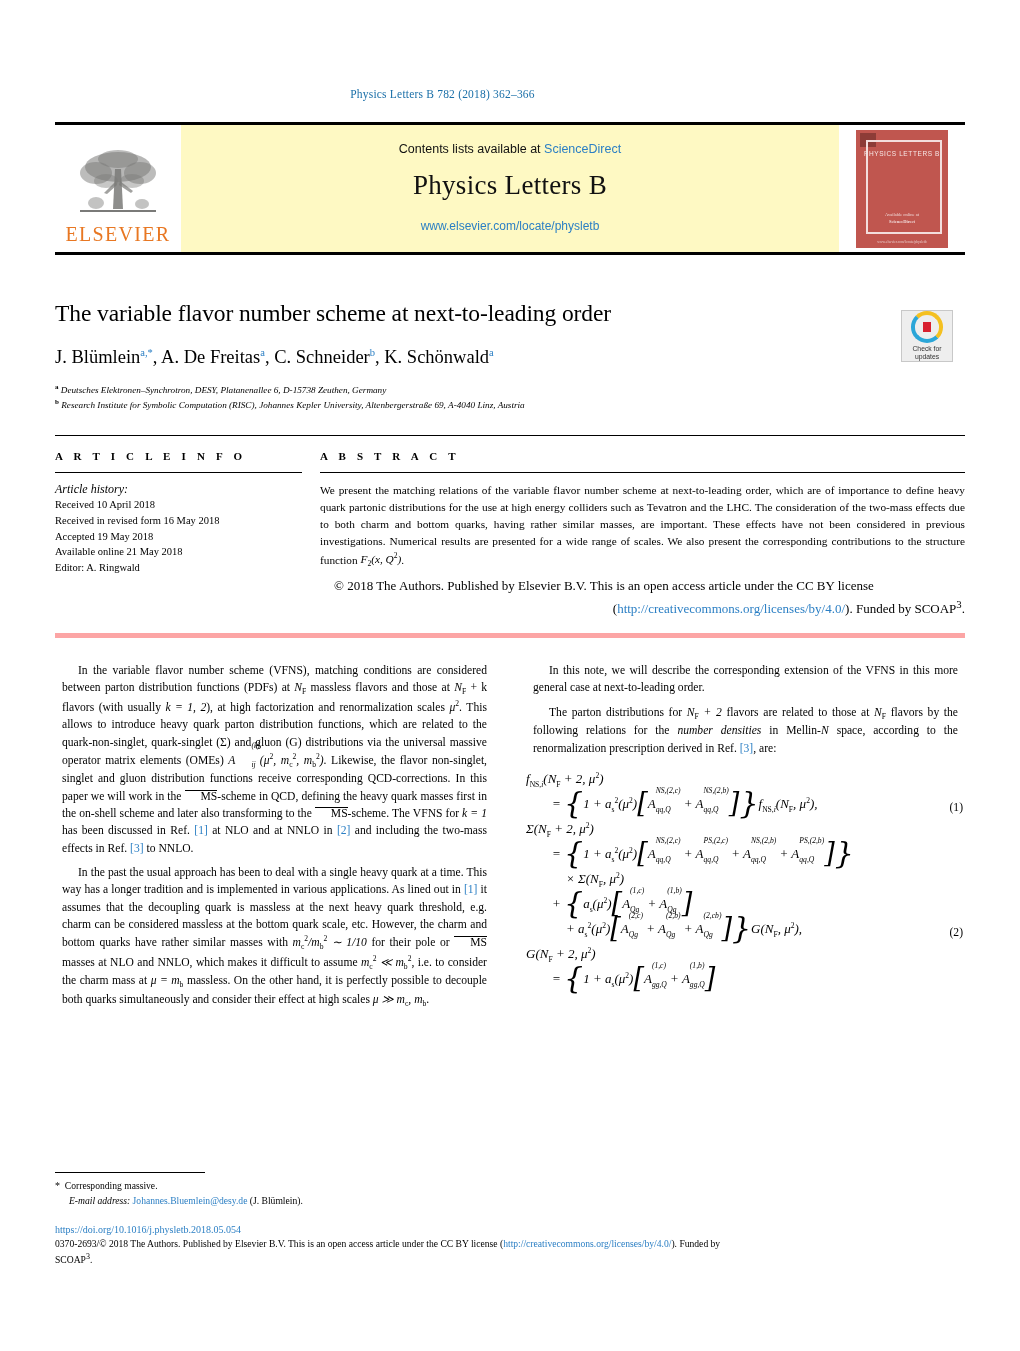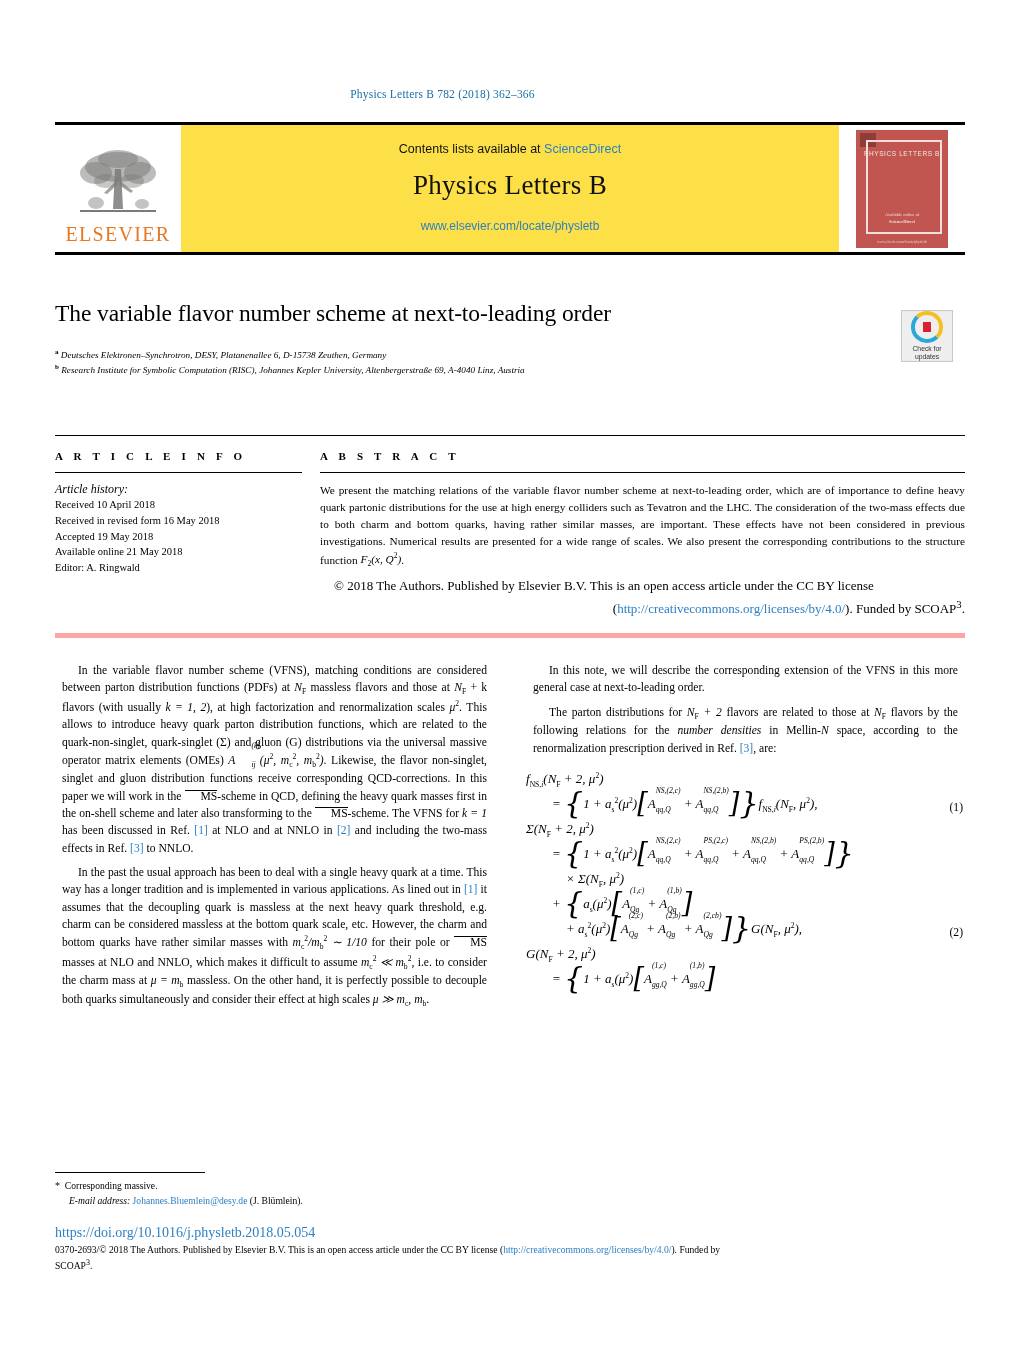--- a/index.html
+++ b/index.html
@@ -61,21 +61,21 @@
   }
   .elsevier-word {
     font-family: "Liberation Serif", serif;
     font-size: 20px;
     letter-spacing: 1.3px;
     color: #E87722;
     margin-top: 2px;
   }
   .center-box {
     flex: 1 1 auto;
-    background: #fde047;
+    background: #fef9c3;
     display: flex;
     flex-direction: column;
     align-items: center;
     justify-content: center;
     text-align: center;
     padding: 6px 0 8px 0;
     box-sizing: border-box;
   }
   .contents-line {
     font-family: "Liberation Sans", sans-serif;
@@ -324,21 +324,21 @@
   .footnotes .star { font-size: 10px; }
   .fn-indent { padding-left: 14px; }
   .footer {
     position: absolute;
     left: 55px;
     top: 1222px;
     width: 910px;
     font-size: 9.6px;
     line-height: 1.5;
   }
-  .footer .doi { color: #2b7fc4; font-size: 14px; }
+  .footer .doi { color: #2b7fc4; font-size: 10px; }
   
   .tree { display:block; }
 </style>
 </head>
 <body>
 
 <div class="page">
 
   <div class="runhead">Physics Letters B 782 (2018) 362–366</div>
 
@@ -385,20 +385,23 @@
           <div class="cover-bottombar">www.elsevier.com/locate/physletb</div>
         </div>
       </div>
 
     </div>
   </div>
 
   <div class="titleblock">
     <h1 class="paper-title">The variable flavor number scheme at next-to-leading order</h1>
 
+    <div class="authors">
+      <span>J. Blümlein</span><sup>a,*</sup>, <span>A. De Freitas</span><sup>a</sup>, <span>C. Schneider</span><sup>b</sup>, <span>K. Schönwald</span><sup>a</sup>
+    </div>
 
     <p class="affil">
       <sup>a</sup> <span>Deutsches Elektronen–Synchrotron, DESY, Platanenallee 6, D-15738 Zeuthen, Germany</span>
     </p>
     <p class="affil">
       <sup>b</sup> <span>Research Institute for Symbolic Computation (RISC), Johannes Kepler University, Altenbergerstraße 69, A-4040 Linz, Austria</span>
     </p>
 
     <div class="crossmark">
       <div class="cm-ring">

